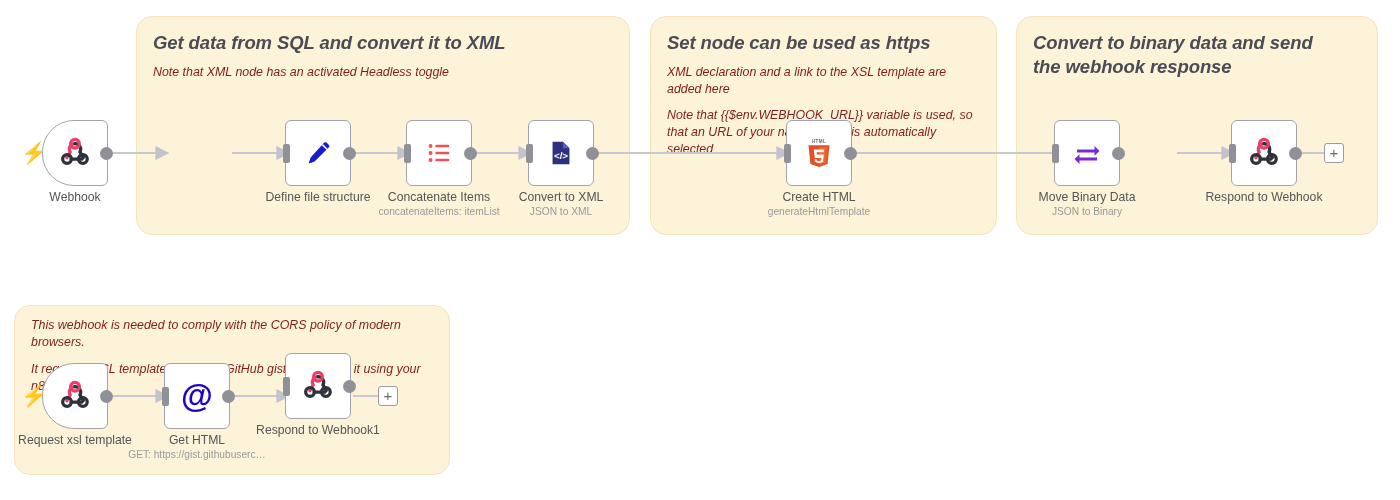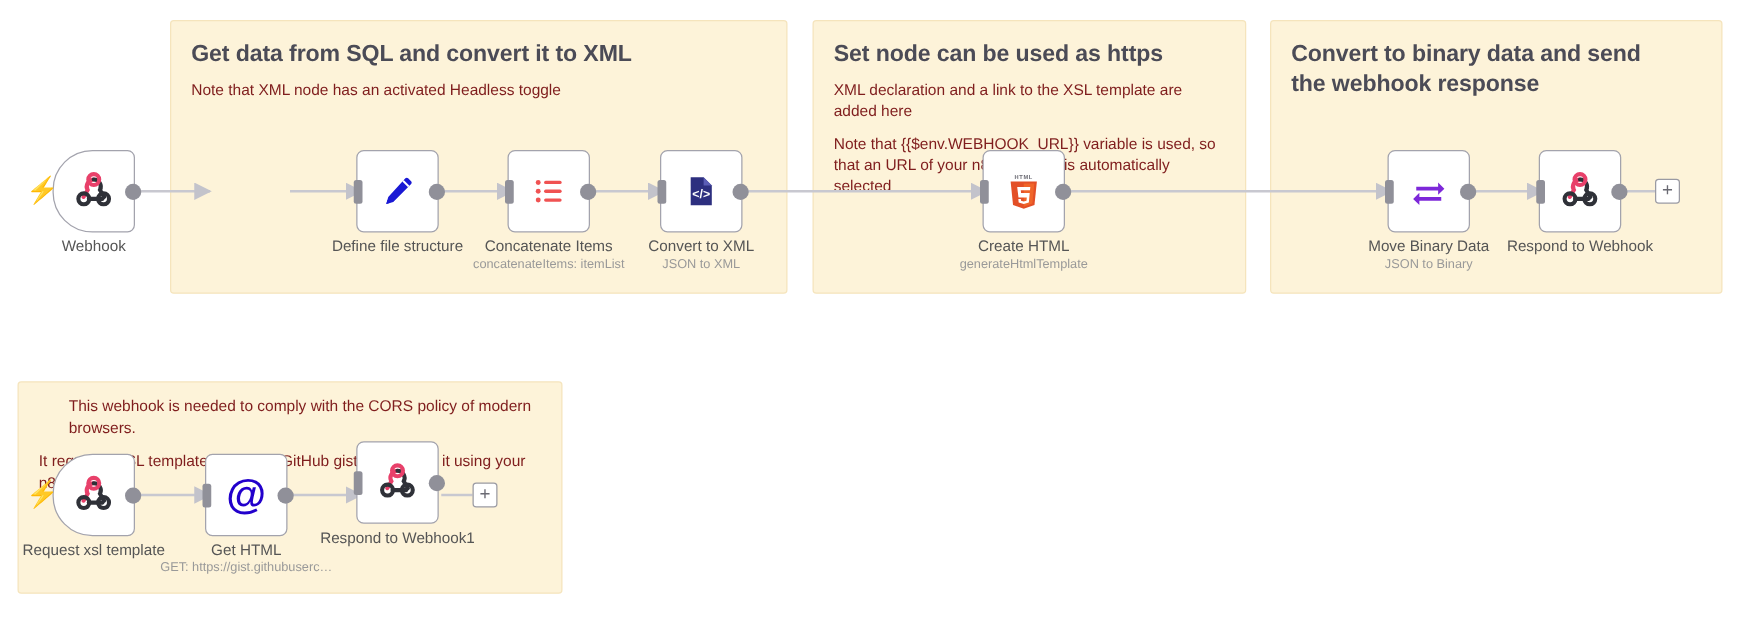--- a/index.html
+++ b/index.html
@@ -18,23 +18,24 @@
   #canvas {
     position: absolute;
     inset: 0;
     background: #ffffff;
   }
   
   .sticky {
     position: absolute;
     background: #FDF3D9;
     border: 1px solid #F5E4BC;
-    border-radius: 3px;
+    border-radius: 16px;
     box-sizing: border-box;
     padding: 14px 16px 10px 16px;
+    font-style: italic;
   }
   .sticky h2 {
     margin: 0 0 9px 0;
     font-size: 18.5px;
     font-weight: bold;
     color: #4b4b56;
     line-height: 1.28;
     letter-spacing: -0.1px;
   }
   .sticky p {
@@ -155,21 +156,21 @@
     <h2>Set node can be used as https</h2>
     <p>XML declaration and a link to the XSL template are added here</p>
     <p style="max-width:325px;">Note that {{$env.WEBHOOK_URL}} variable is used, so that an URL of your n8n instance is automatically selected</p>
   </div>
 
   <div class="sticky" style="left:1016px; top:16px; width:362px; height:219px;">
     <h2 style="max-width:300px;">Convert to binary data and send the webhook response</h2>
   </div>
 
   <div class="sticky" style="left:14px; top:305px; width:436px; height:170px; padding-top:11px;">
-    <p style="margin-bottom:10px;margin-left:24px;">This webhook is needed to comply with the CORS policy of modern browsers.</p>
+    <p style="margin-bottom:10px;">This webhook is needed to comply with the CORS policy of modern browsers.</p>
     <p>It requests XSL template stored on GitHub gist and serves it using your n8n URL</p>
   </div>
 
   <svg id="wires" width="1400" height="500">
     <defs>
       <marker id="arrow" viewBox="0 0 10 10" refX="9" refY="5" markerWidth="7" markerHeight="7" orient="auto-start-reverse">
         <path d="M 0 0 L 10 5 L 0 10 z" fill="#c3c3cb"></path>
       </marker>
     </defs>
     <g stroke="#c8c8d0" stroke-width="2" fill="none">
@@ -280,21 +281,21 @@
         </svg>
       </span>
       <span class="port-out"></span>
     </div>
     <div class="node-label" style="width:165px;">
       <span>Create HTML</span>
       <span class="node-sub">generateHtmlTemplate</span>
     </div>
   </div>
 
-  <div class="node-wrap" style="left:1110px; top:120px;">
+  <div class="node-wrap" style="left:1054px; top:120px;">
     <div class="node">
       <span class="port-in"></span>
       <span class="glyph">
         <svg viewBox="0 0 32 32" width="32" height="32">
           <g fill="#7d28d9">
             <path d="M6 12.4h17.5V9l5 4.9-5 4.9v-3.4H6z"></path>
             <path d="M26 20.6H8.5v-3.4l-5 4.9 5 4.9v-3.4H26z"></path>
           </g>
         </svg>
       </span>

